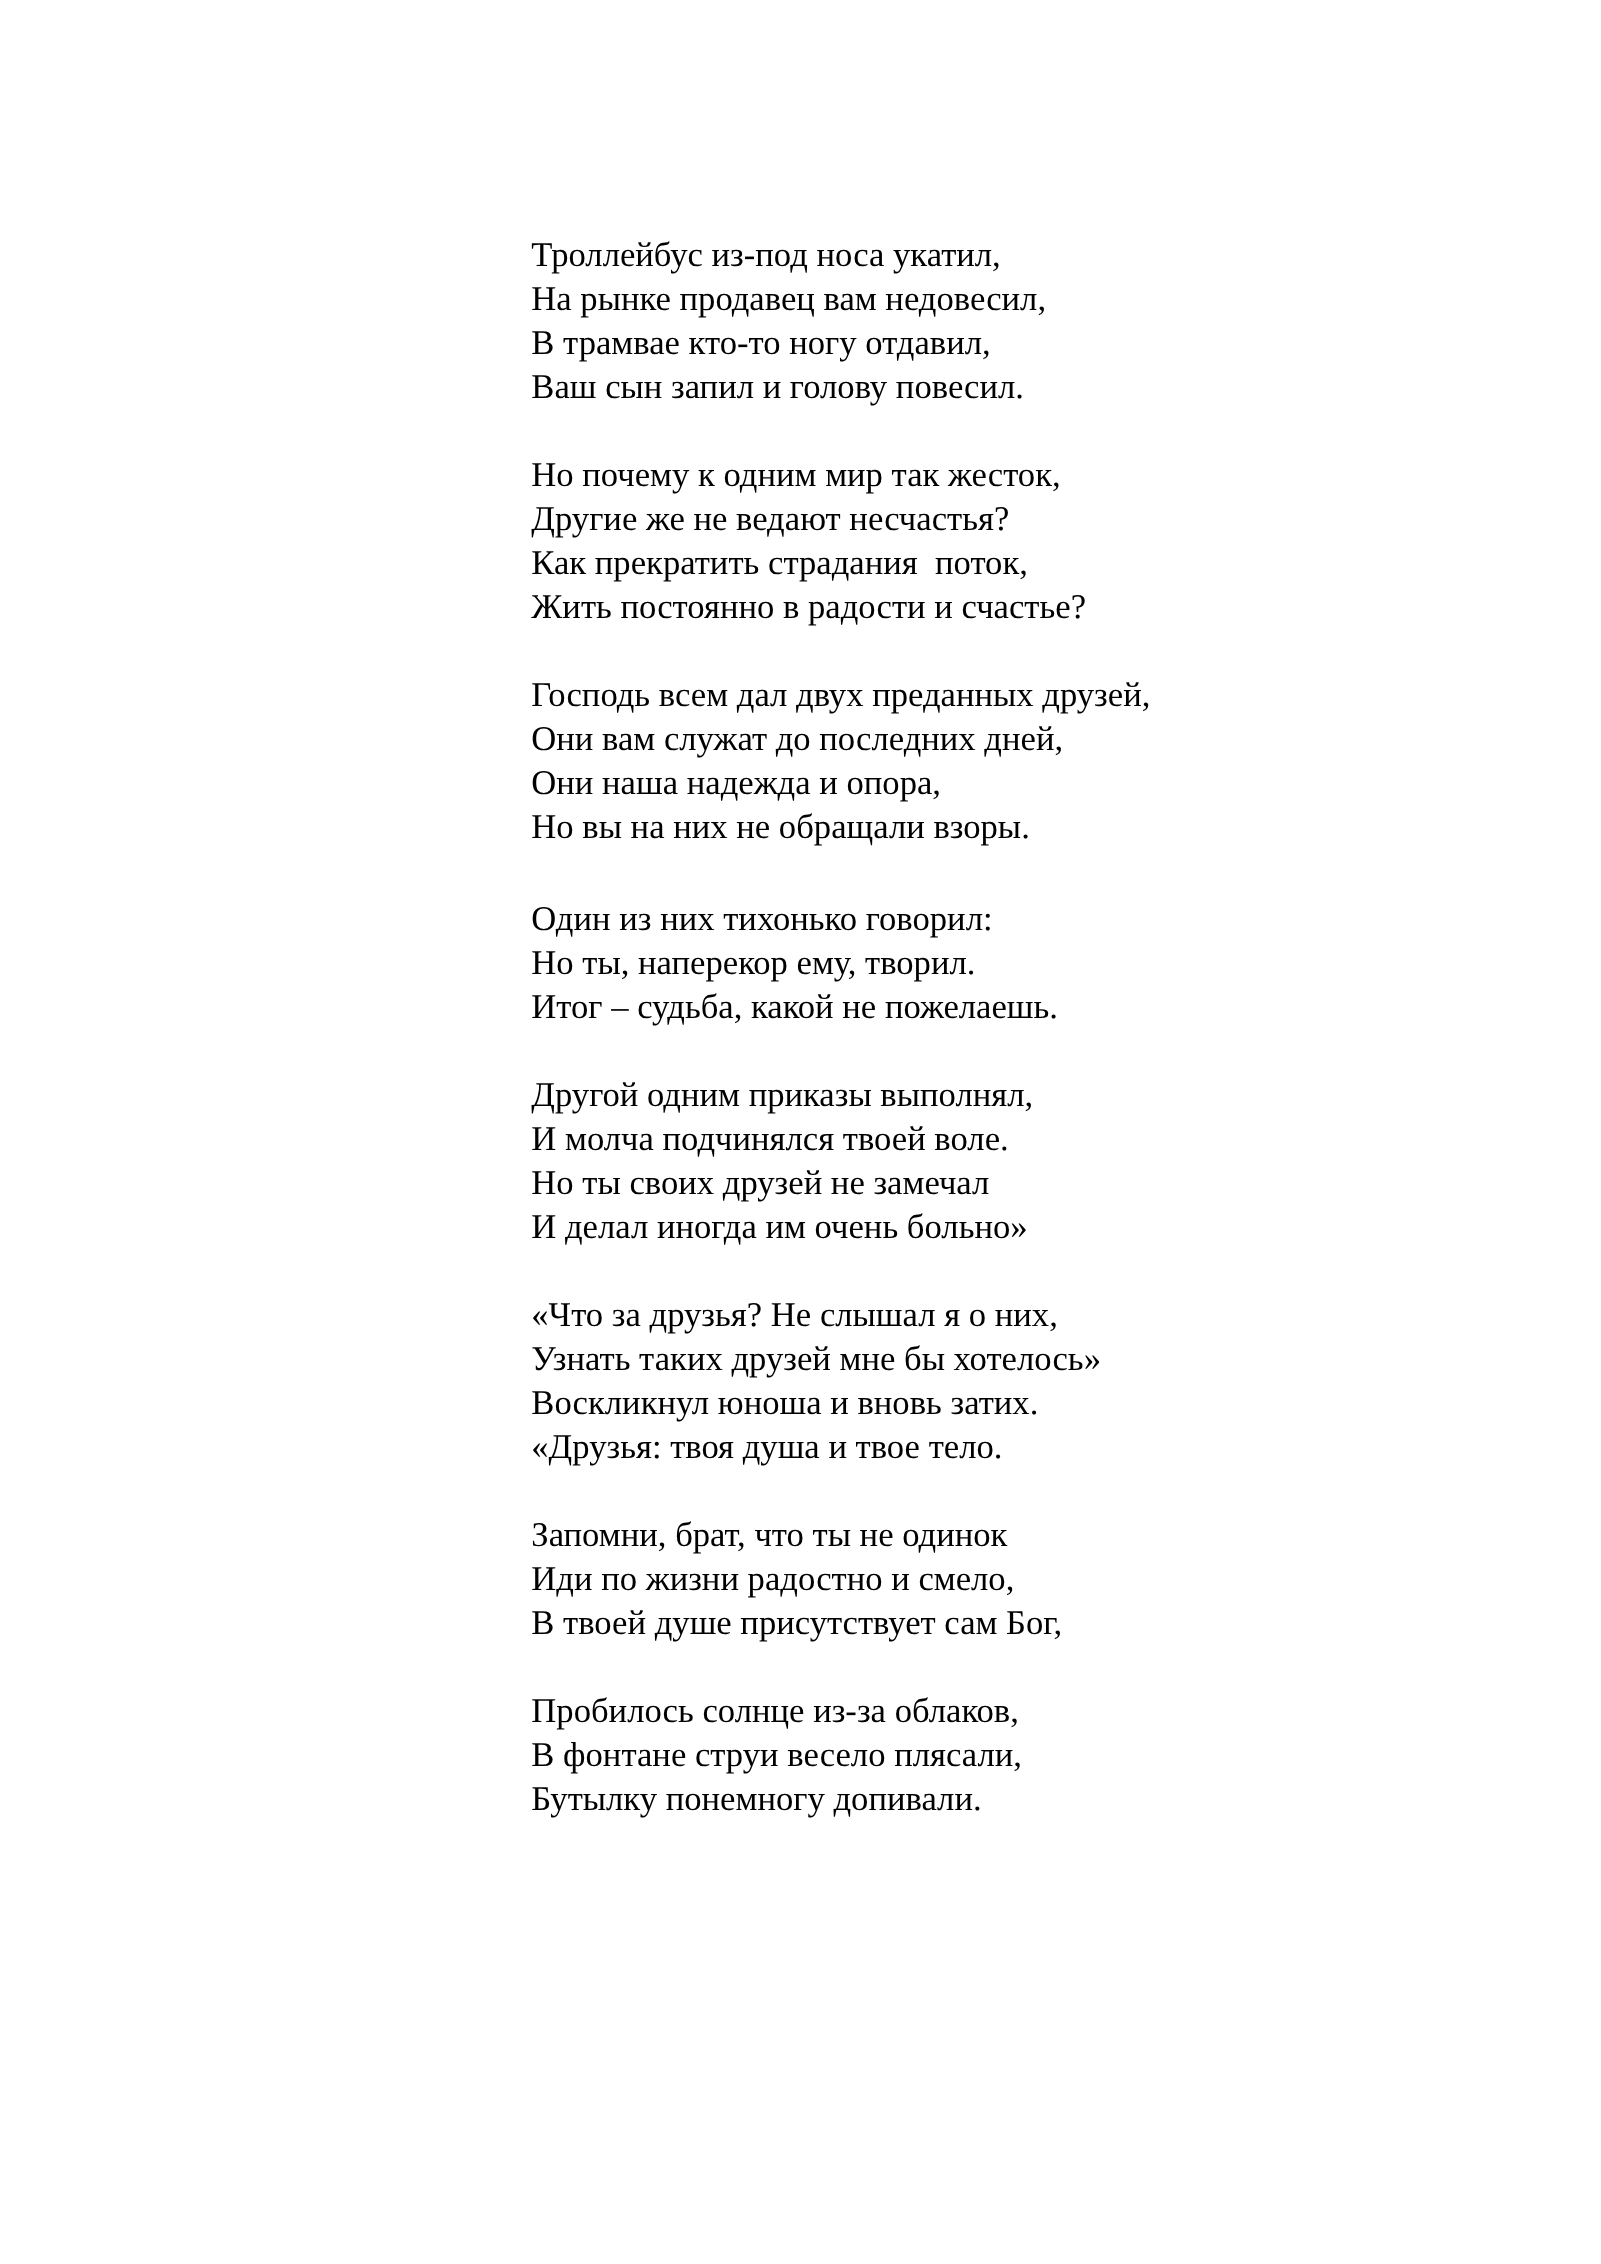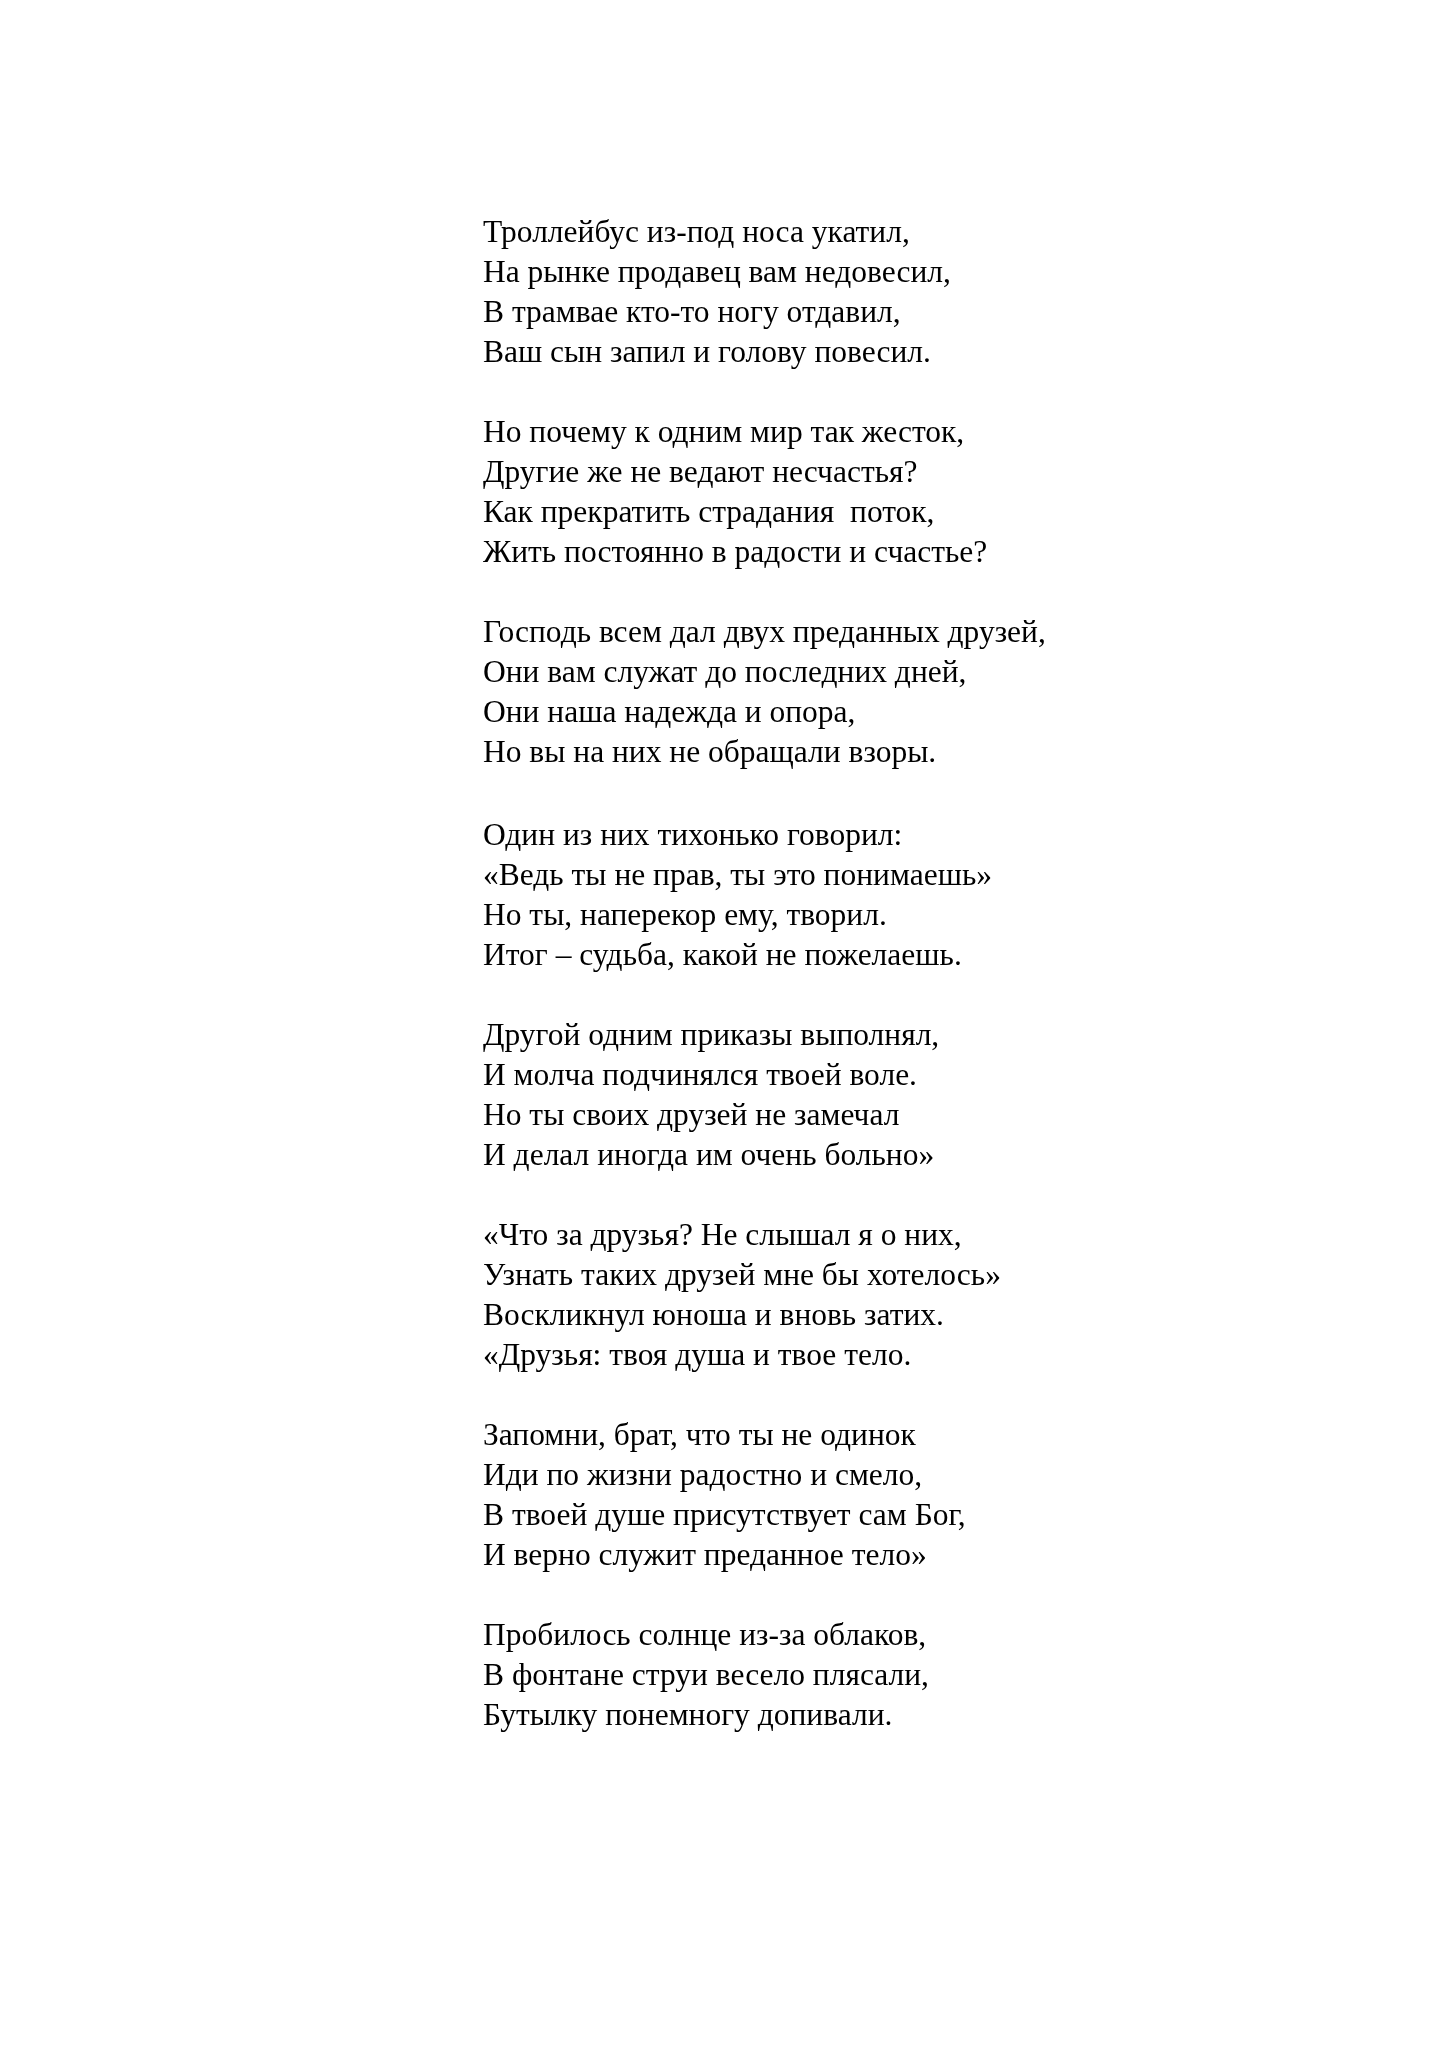--- a/index.html
+++ b/index.html
@@ -55,41 +55,39 @@
         <div class="line">Жить постоянно в радости и счастье?</div>
       </div>
       <div class="stanza">
         <div class="line">Господь всем дал двух преданных друзей,</div>
         <div class="line">Они вам служат до последних дней,</div>
         <div class="line">Они наша надежда и опора,</div>
         <div class="line">Но вы на них не обращали взоры.</div>
       </div>
       <div class="stanza gap-double">
         <div class="line">Один из них тихонько говорил:</div>
-        <div class="line">«Ведь ты не прав, ты это понимаешь»</div>
         <div class="line">Но ты, наперекор ему, творил.</div>
         <div class="line">Итог – судьба, какой не пожелаешь.</div>
       </div>
       <div class="stanza">
         <div class="line">Другой одним приказы выполнял,</div>
         <div class="line">И молча подчинялся твоей воле.</div>
         <div class="line">Но ты своих друзей не замечал</div>
         <div class="line">И делал иногда им очень больно»</div>
       </div>
       <div class="stanza">
         <div class="line">«Что за друзья? Не слышал я о них,</div>
         <div class="line">Узнать таких друзей мне бы хотелось»</div>
         <div class="line">Воскликнул юноша и вновь затих.</div>
         <div class="line">«Друзья: твоя душа и твое тело.</div>
       </div>
       <div class="stanza">
         <div class="line">Запомни, брат, что ты не одинок</div>
         <div class="line">Иди по жизни радостно и смело,</div>
         <div class="line">В твоей душе присутствует сам Бог,</div>
-        <div class="line">И верно служит преданное тело»</div>
       </div>
       <div class="stanza">
         <div class="line">Пробилось солнце из-за облаков,</div>
         <div class="line">В фонтане струи весело плясали,</div>
         <div class="line">Бутылку понемногу допивали.</div>
       </div>
     </div>
 </div>
 
 </body></html>

